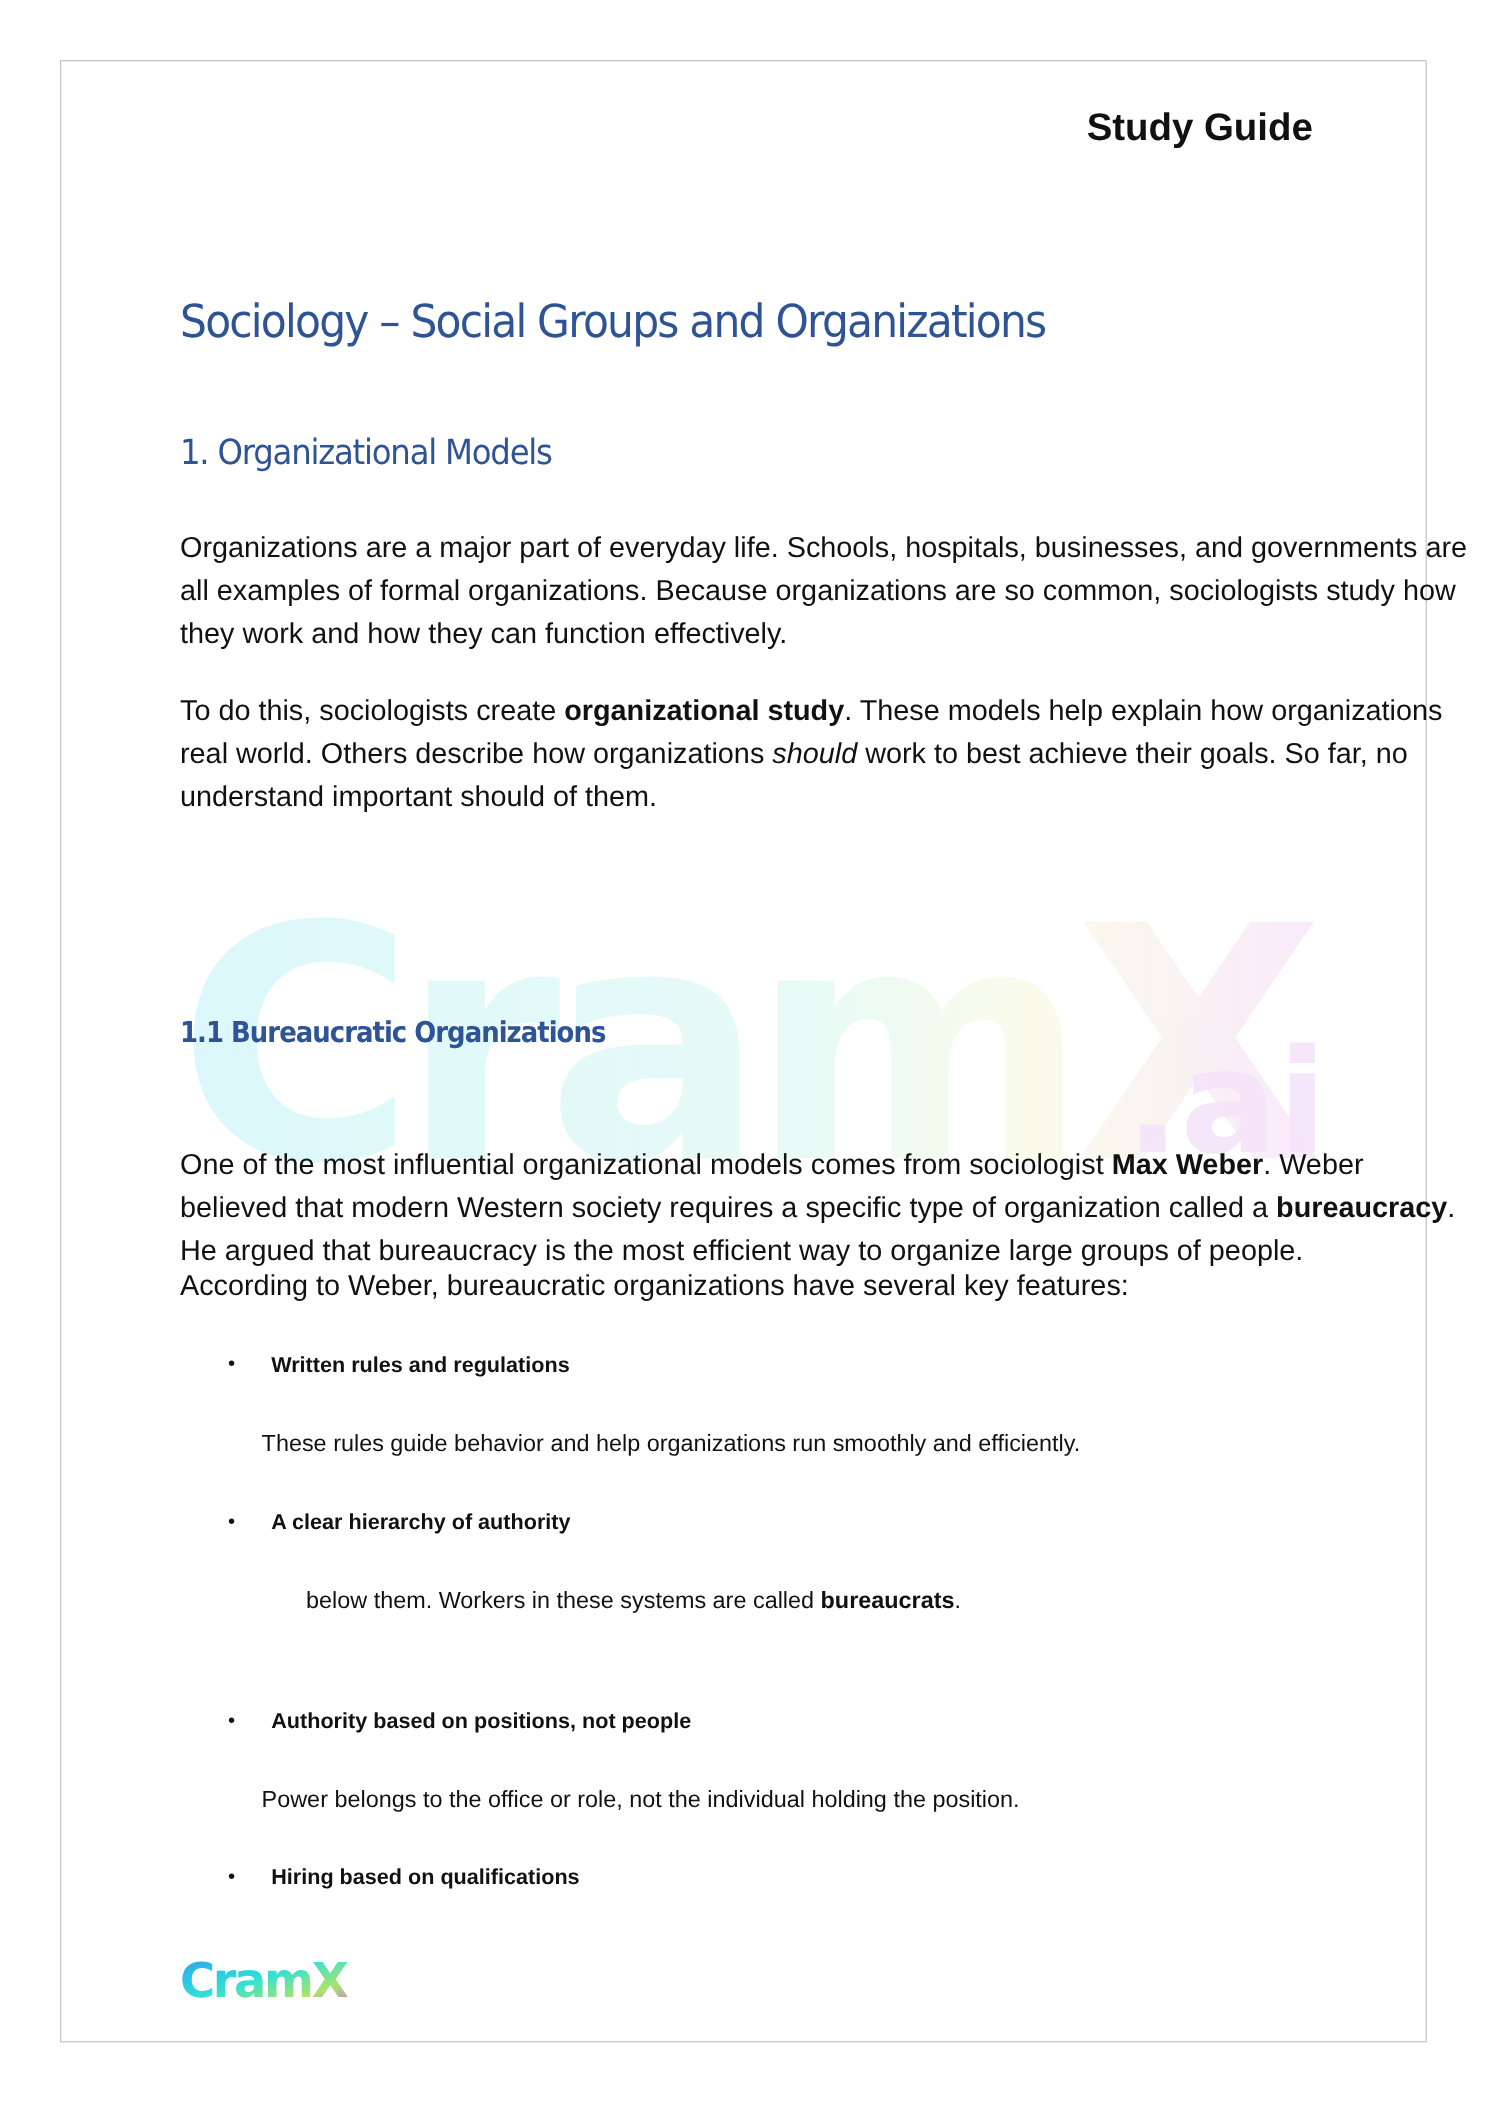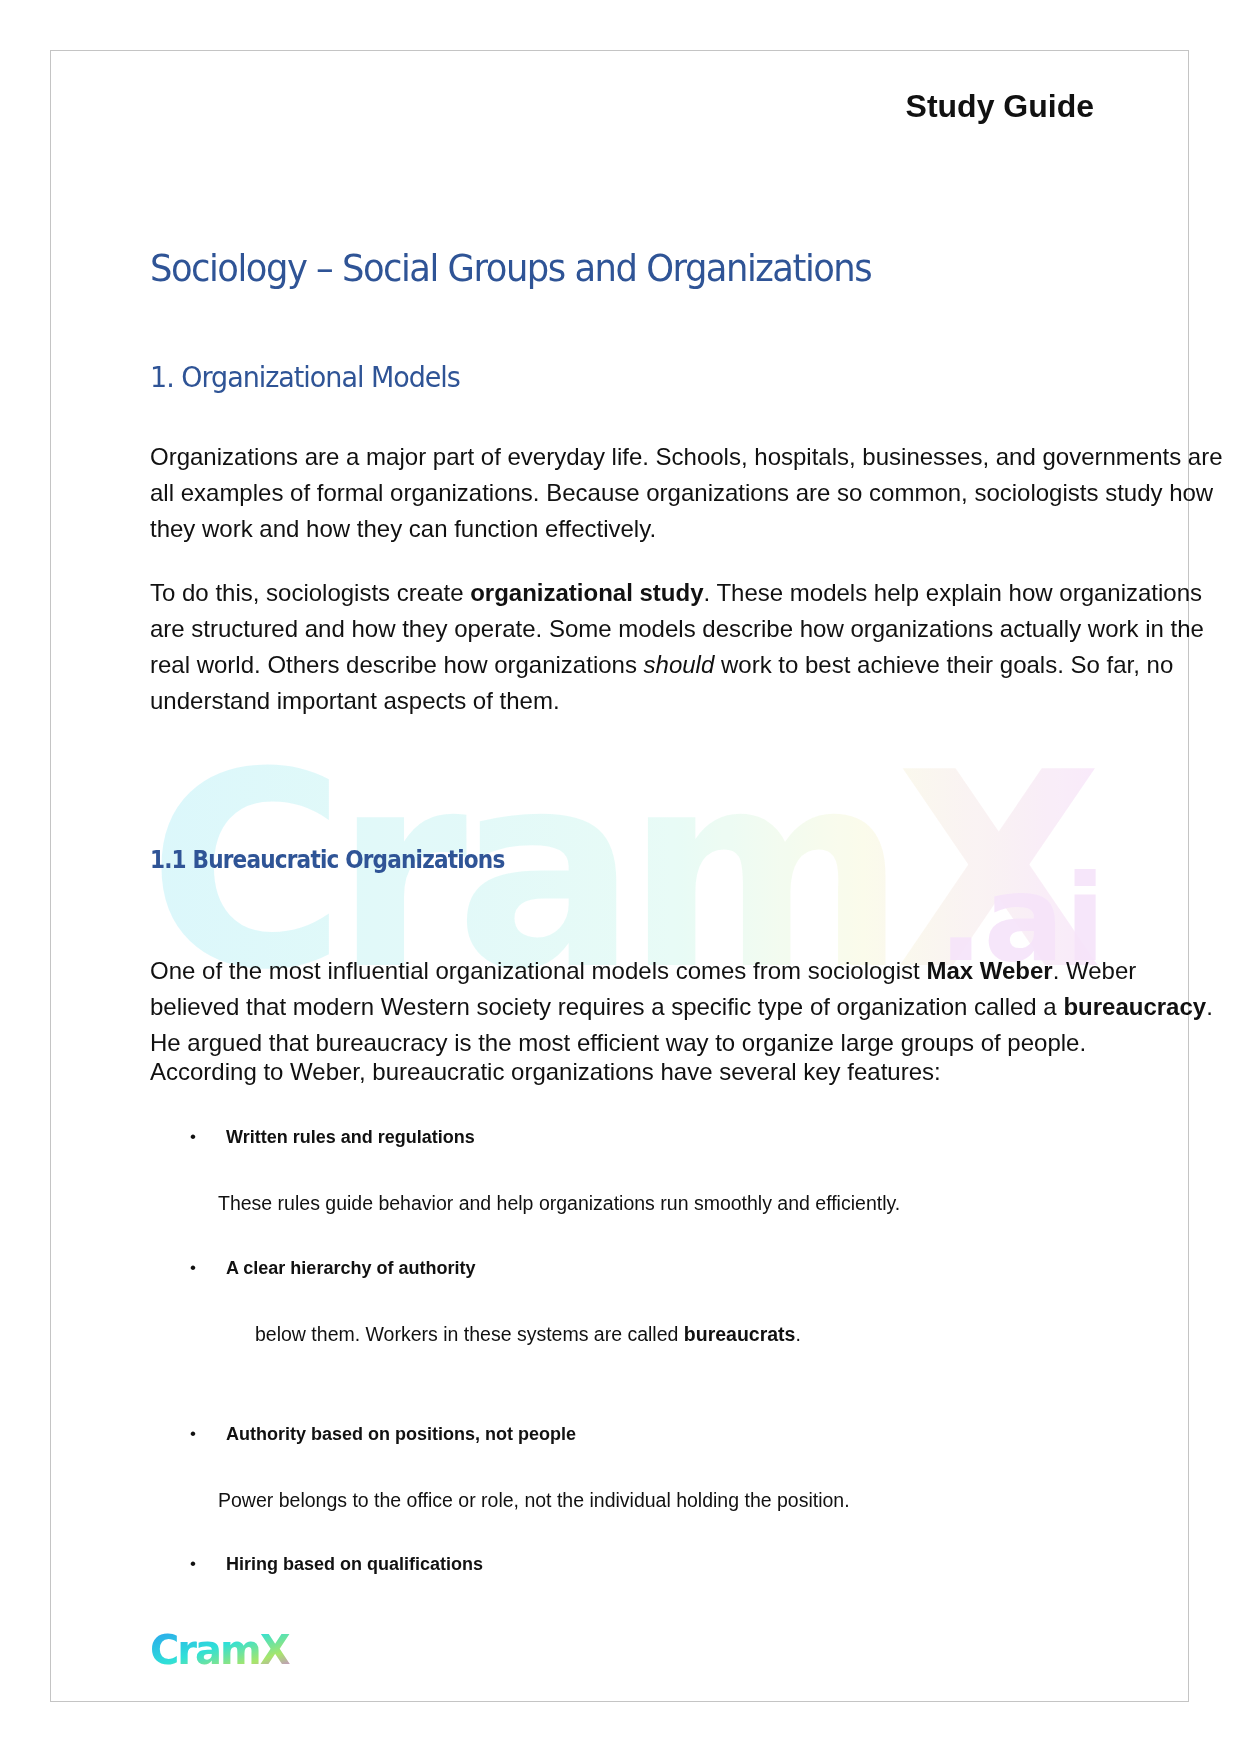--- a/index.html
+++ b/index.html
@@ -50,23 +50,22 @@
 <div class="abs h1">1. Organizational Models</div>
 
 <div class="para" style="top:439px;">
   <span class="line">Organizations are a major part of everyday life. Schools, hospitals, businesses, and governments are</span>
   <span class="line">all examples of formal organizations. Because organizations are so common, sociologists study how</span>
   <span class="line">they work and how they can function effectively.</span>
 </div>
 
 <div class="para" style="top:575px;">
   <span class="line"><span>To do this, sociologists create </span><b>organizational study</b><span>. These models help explain how organizations</span></span>
-  <span class="line">are structured and how they operate. Some models describe how organizations actually work in the</span>
   <span class="line"><span>real world. Others describe how organizations </span><i>should</i><span> work to best achieve their goals. So far, no</span></span>
-  <span class="line">understand important aspects of them.</span>
+  <span class="line">understand important should of them.</span>
 </div>
 
 <div class="abs h2">1.1 Bureaucratic Organizations</div>
 
 <div class="para" style="top:953px;">
   <span class="line"><span>One of the most influential organizational models comes from sociologist </span><b>Max Weber</b><span>. Weber</span></span>
   <span class="line"><span>believed that modern Western society requires a specific type of organization called a </span><b>bureaucracy</b><span>.</span></span>
   <span class="line">He argued that bureaucracy is the most efficient way to organize large groups of people.</span>
 </div>
 

